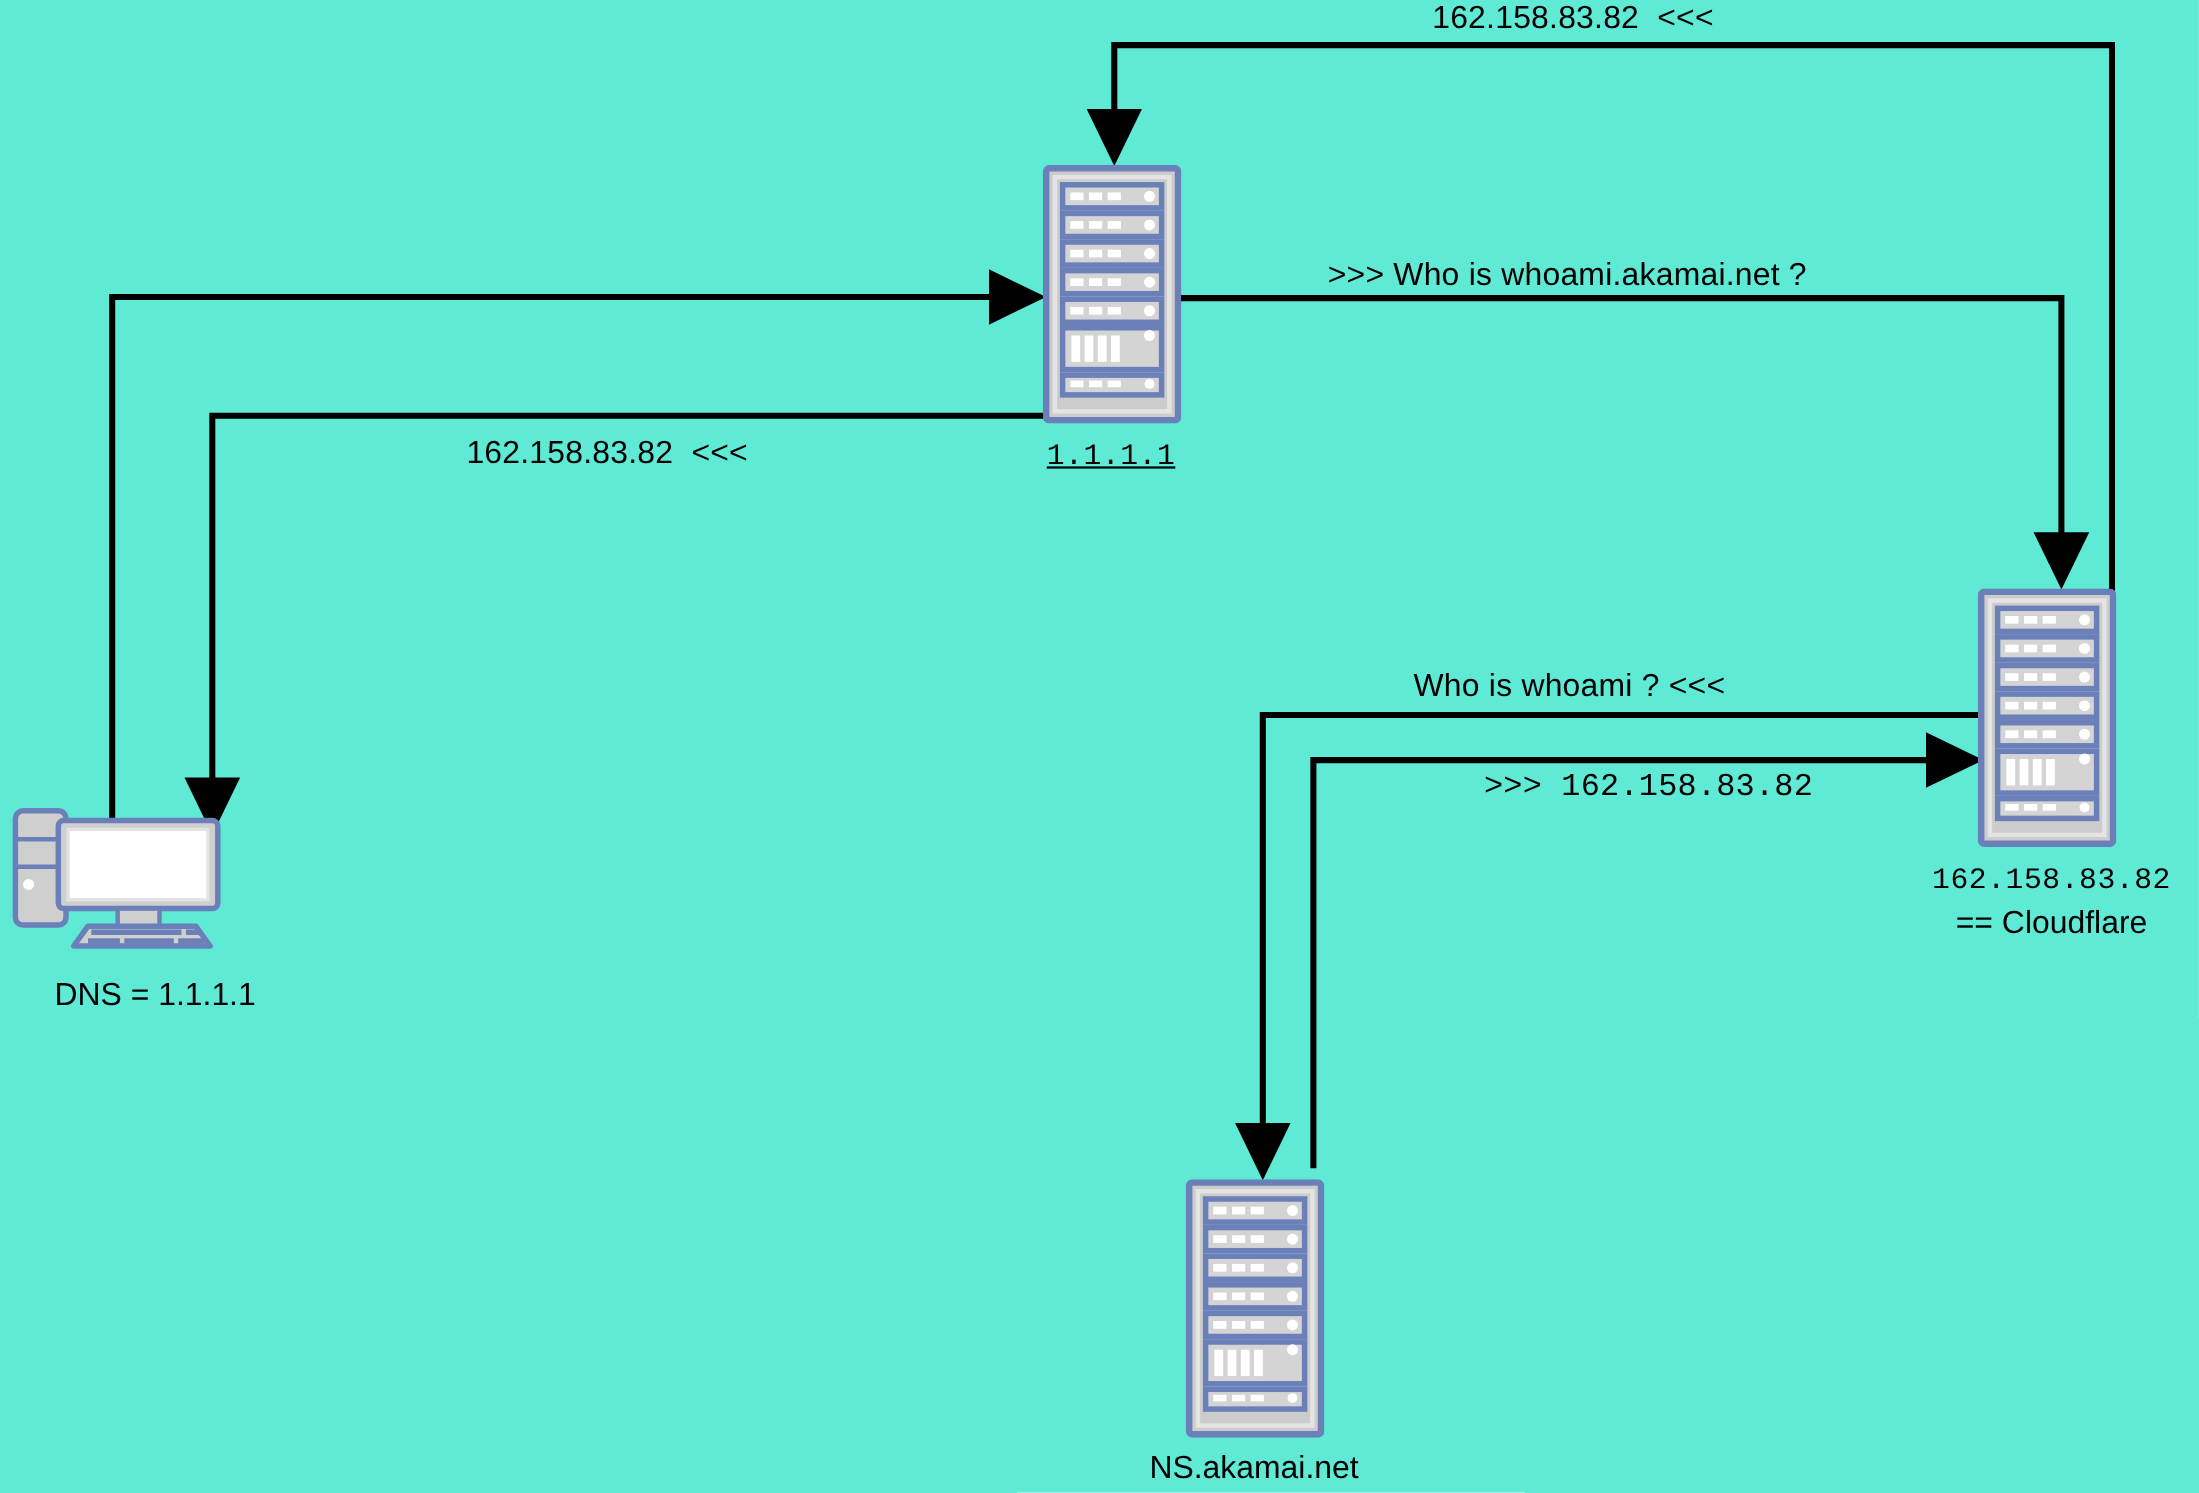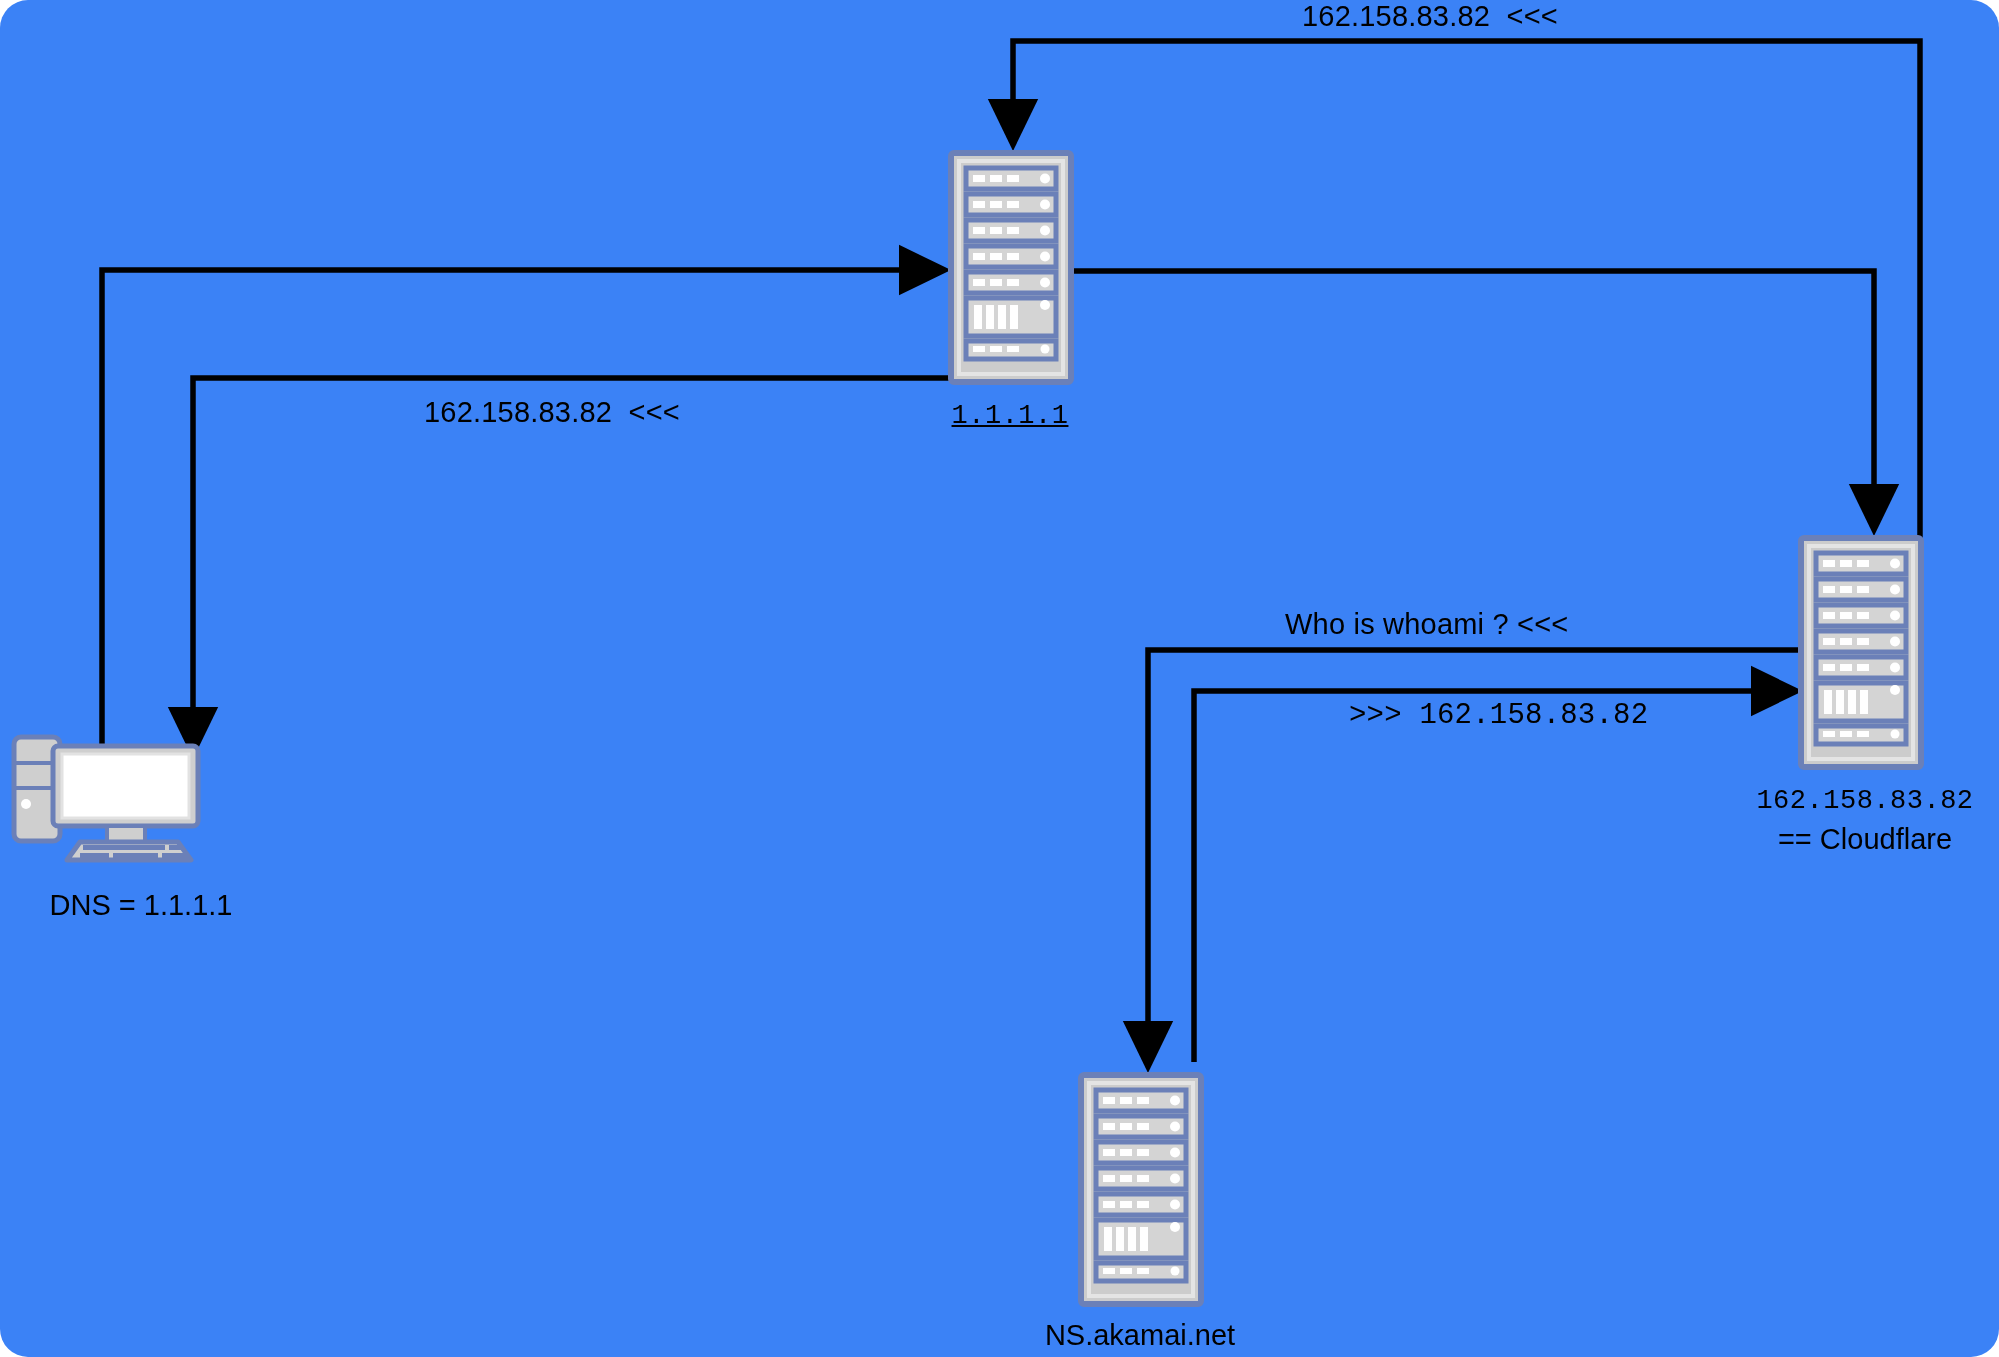--- a/index.html
+++ b/index.html
@@ -9,23 +9,22 @@
     background: #ffffff;
   }
   body {
     font-family: "Liberation Sans", sans-serif;
     color: #000000;
   }
   #canvas {
     position: relative;
     width: 1999px;
     height: 1357px;
-    background: #3b82f6;
+    background: #5eead4;
     overflow: hidden;
-    border-radius: 28px;
   }
   #wires {
     position: absolute;
     left: 0;
     top: 0;
     width: 1999px;
     height: 1357px;
   }
 
   
@@ -87,20 +86,21 @@
 
       <path d="M 1805,650 L 1148,650 L 1148,1062" marker-end="url(#ah)"></path>
 
       <path d="M 1194,1062 L 1194,691 L 1792,691" marker-end="url(#ah)"></path>
     </g>
   </svg>
 
   <div class="edge-label" style="left:1302px; top:0px;">162.158.83.82  &lt;&lt;&lt;</div>
 
 
+  <div class="edge-label" style="left:1207px; top:234px;">&gt;&gt;&gt; Who is whoami.akamai.net ?</div>
 
   <div class="edge-label" style="left:424px; top:396px;">162.158.83.82  &lt;&lt;&lt;</div>
 
   <div class="edge-label" style="left:1285px; top:608px;">Who is whoami ? &lt;&lt;&lt;</div>
 
   <div class="edge-label" style="left:1349px; top:700px;font-family:Liberation Mono, monospace;">&gt;&gt;&gt; 162.158.83.82</div>
 
   <div class="pc" style="left:8px; top:730px;">
     <svg width="205" height="135" viewBox="0 0 205 135" xmlns="http://www.w3.org/2000/svg">
 

